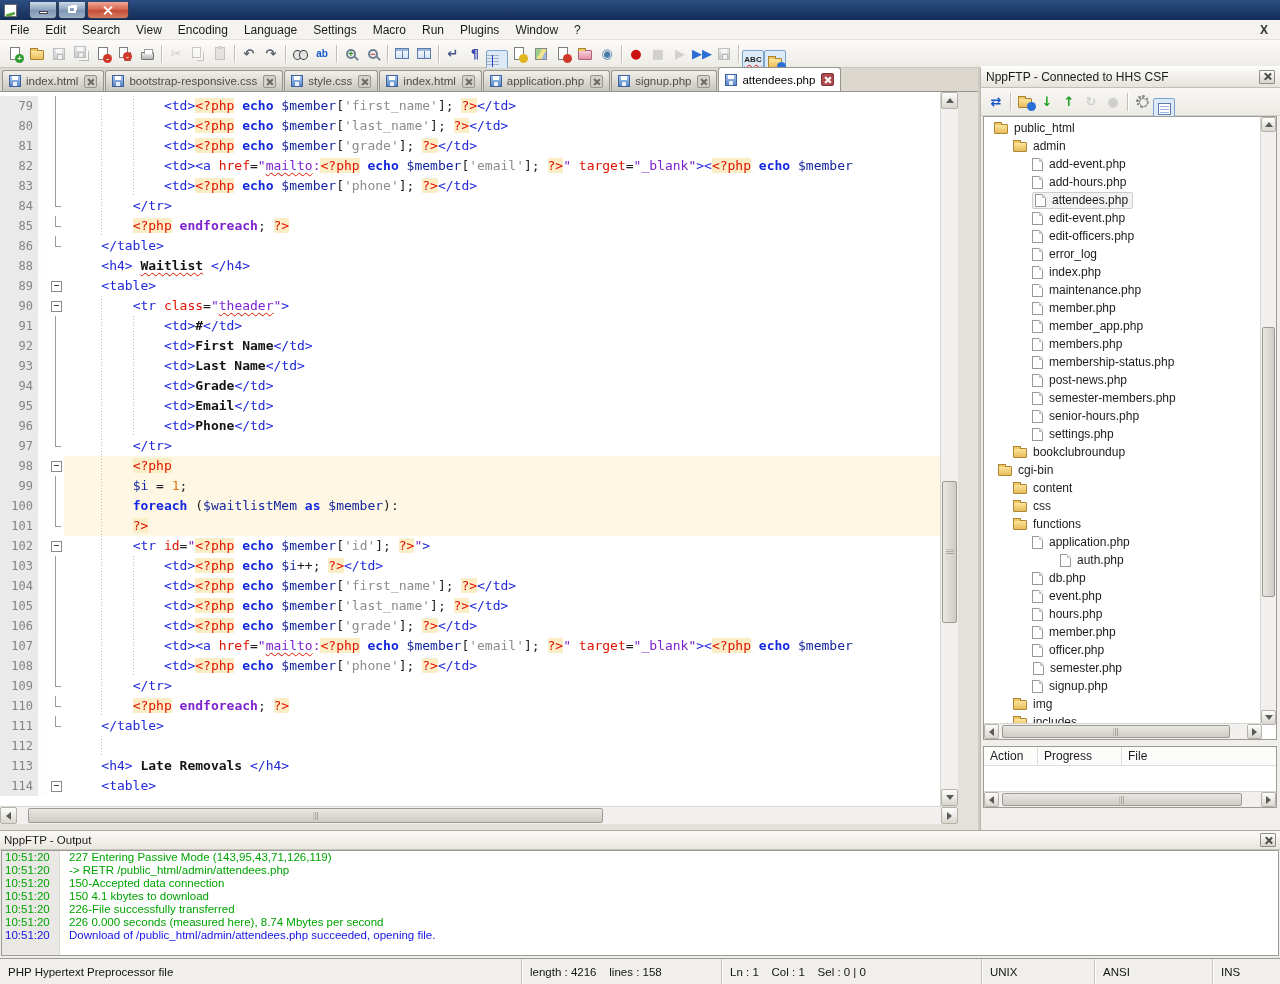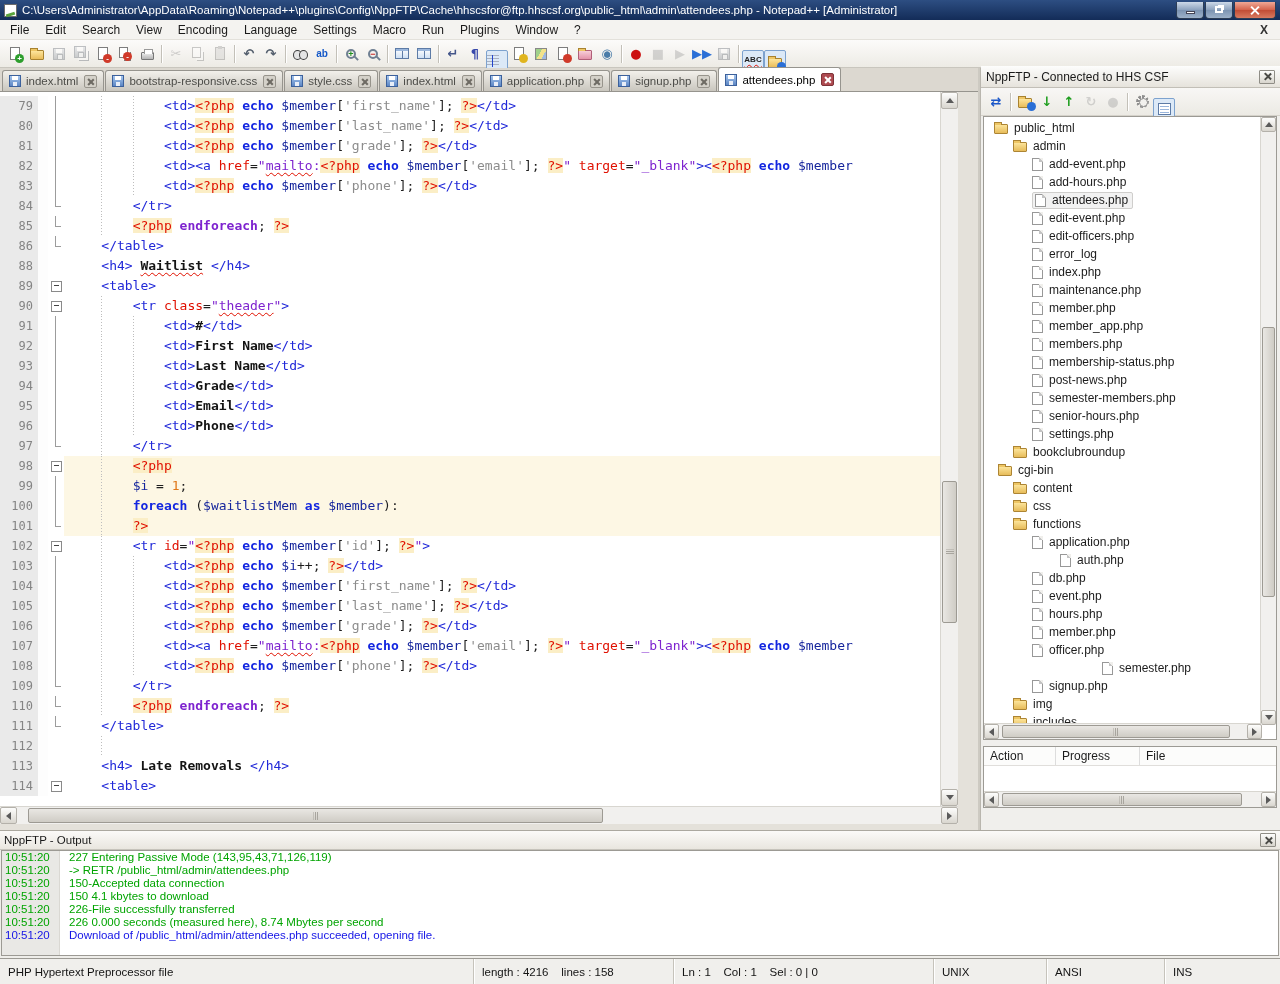--- a/index.html
+++ b/index.html
@@ -175,21 +175,20 @@
   .scell{display:flex;align-items:center;padding-left:8px;white-space:pre;border-right:1px solid #c6c3bb;box-shadow:1px 0 0 #fff;}
   .scell:last-child{border-right:none;box-shadow:none;}
 </style>
 </head>
 <body>
 
 <div id="app">
 
   <div class="titlebar">
     <div class="appicon"></div>
-    <span class="title-text">C:\Users\Administrator\AppData\Roaming\Notepad++\plugins\Config\NppFTP\Cache\hhscsfor@ftp.hhscsf.org\public_html\admin\attendees.php - Notepad++ [Administrator]</span>
     <div class="winbtns">
       <div class="wbtn">
           <span class="glyph-min"></span>
         </div>
       <div class="wbtn">
           <span class="glyph-restore"></span>
         </div>
       <div class="wbtn close">
           <span class="glyph-x"></span>
         </div>
@@ -770,21 +769,21 @@
               <span>hours.php</span>
             </div>
             <div class="trow" style="padding-left: 48px;">
               <span class="ico-file"></span>
               <span>member.php</span>
             </div>
             <div class="trow" style="padding-left: 48px;">
               <span class="ico-file"></span>
               <span>officer.php</span>
             </div>
-            <div class="trow" style="padding-left: 49px; justify-content: center;">
+            <div class="trow" style="padding-left: 49px;">
               <span class="ico-file"></span>
               <span>semester.php</span>
             </div>
             <div class="trow" style="padding-left: 48px;">
               <span class="ico-file"></span>
               <span>signup.php</span>
             </div>
             <div class="trow" style="padding-left: 29px;">
               <span class="ico-folder"></span>
               <span>img</span>
@@ -811,21 +810,21 @@
               <span class="grip h"></span>
             </div>
           <div class="sbtn" style="right:0;top:0;width:15px;height:15px;">
               <span class="arr rightp"></span>
             </div>
         </div>
       </div>
 
       <div class="queue">
         <div class="qhead">
-          <div class="qcell" style="width:72px;">Action</div>
+          <div class="qcell" style="width:54px;">Action</div>
           <div class="qcell" style="width:84px;">Progress</div>
           <div class="qcell" style="flex:1;border-right:none;">File</div>
         </div>
         <div class="qbody"></div>
         <div class="sbh" style="left:0;bottom:0;width:292px;height:16px;">
           <div class="sbtn" style="left:0;top:0;width:15px;height:15px;">
               <span class="arr leftp"></span>
             </div>
           <div class="thumb h" style="left:18px;top:1px;width:240px;height:13px;">
               <span class="grip h"></span>
@@ -873,20 +872,20 @@
           <span class="omsg">226 0.000 seconds (measured here), 8.74 Mbytes per second</span>
         </div>
         <div class="orow ob">
           <span class="ots">10:51:20</span>
           <span class="omsg">Download of /public_html/admin/attendees.php succeeded, opening file.</span>
         </div>
       </div>
   </div>
 
   <div class="statusbar">
-    <div class="scell" style="width:474px;">PHP Hypertext Preprocessor file</div>
+    <div class="scell" style="width:522px;">PHP Hypertext Preprocessor file</div>
     <div class="scell" style="width:200px;">length : 4216    lines : 158</div>
     <div class="scell" style="width:260px;">Ln : 1    Col : 1    Sel : 0 | 0</div>
     <div class="scell" style="width:113px;">UNIX</div>
     <div class="scell" style="width:118px;">ANSI</div>
     <div class="scell" style="flex:1;">INS</div>
   </div>
 </div>
 
 </body></html>

